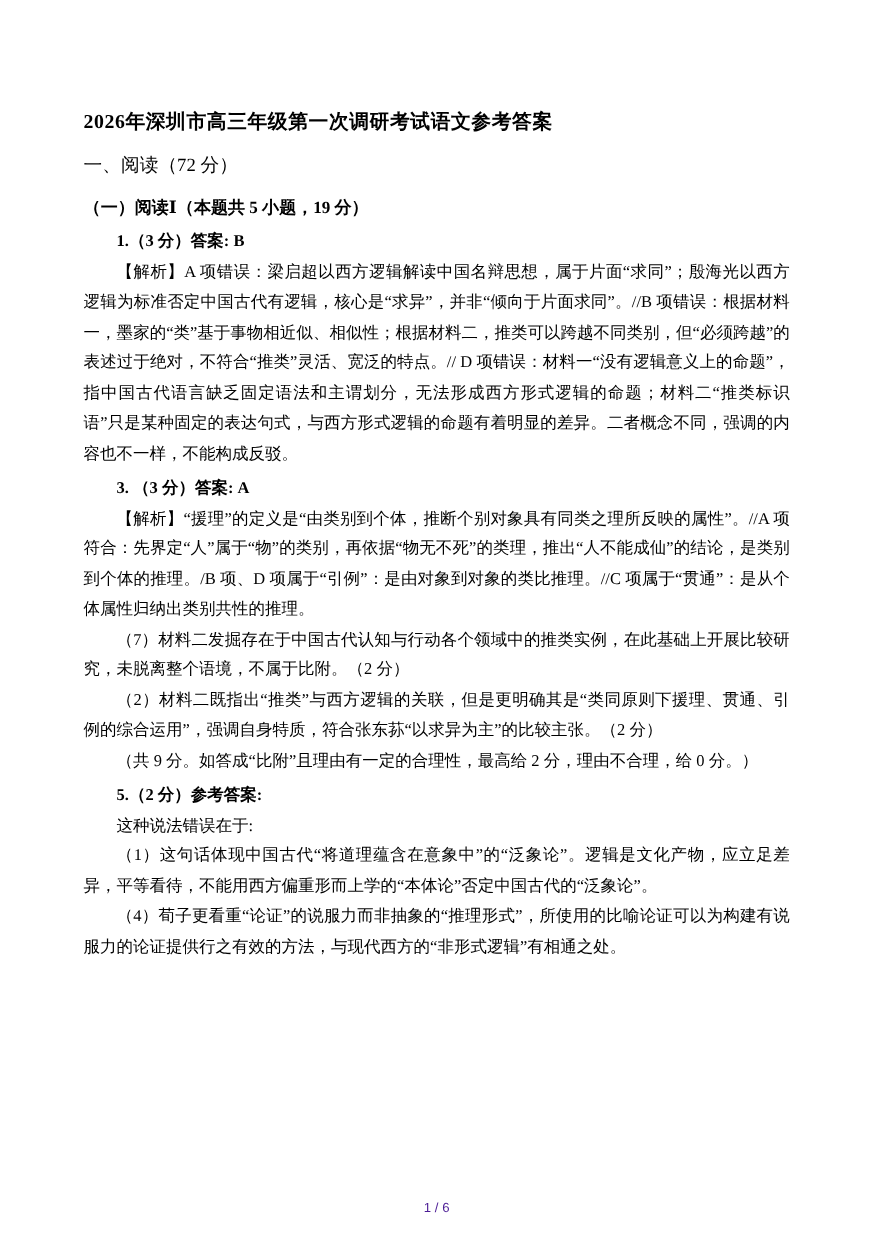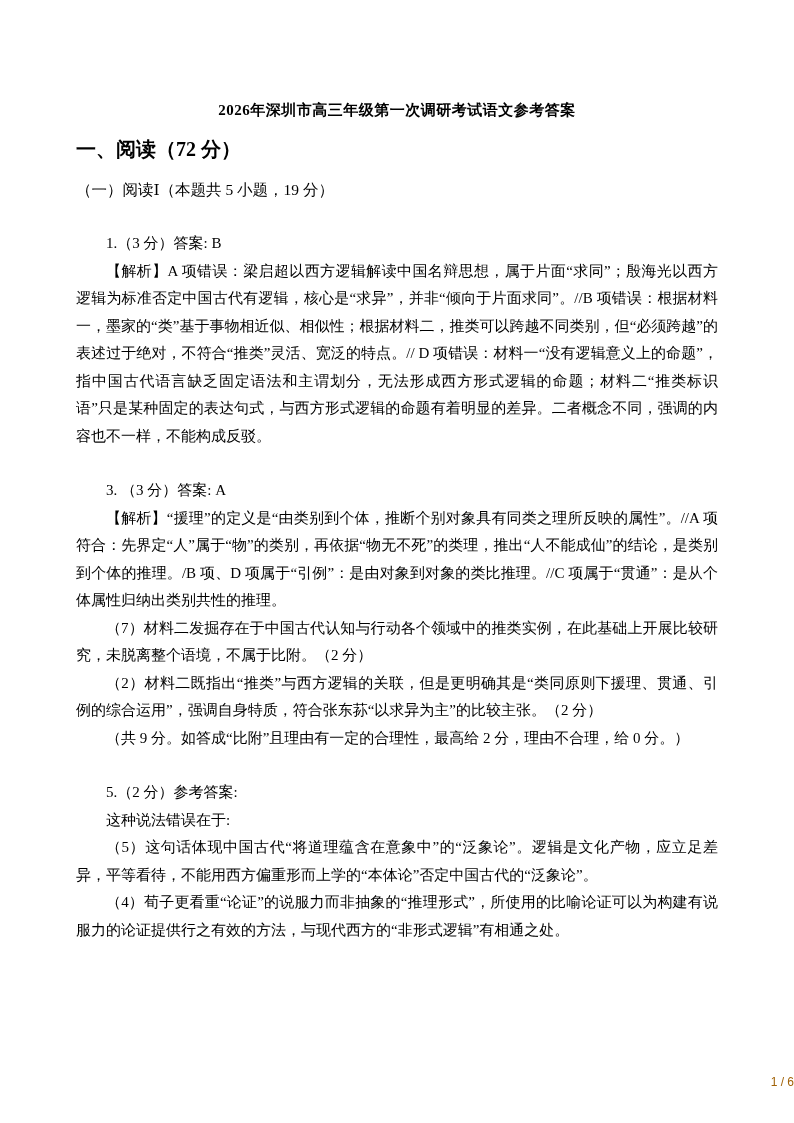--- a/index.html
+++ b/index.html
@@ -10,55 +10,55 @@
     height: 1123px;
     margin: 0 auto;
     background: #ffffff;
     color: #000000;
     font-family: "Liberation Serif", "DejaVu Serif", serif;
     font-size: 15px;
     padding: 98px 76px 0 76px;
     overflow: hidden;
   }
   .doc-title {
-    font-size: 15px;
+    font-size: 18px;
     font-weight: bold;
-    text-align: center;
+    text-align: left;
     letter-spacing: 0.5px;
     line-height: 24px;
     margin-bottom: 0;
   }
   .heading-1 {
-    font-size: 20px;
-    font-weight: bold;
+    font-size: 17px;
+    font-weight: normal;
     line-height: 27px;
     margin-top: 14px;
   }
   .heading-2 {
     font-size: 15.5px;
-    font-weight: normal;
+    font-weight: bold;
     line-height: 27px;
     margin-top: 13px;
   }
   .para {
     line-height: 27.5px;
     text-indent: 2em;
     text-align: justify;
     text-justify: inter-ideograph;
   }
-  .q-start { margin-top: 27px; }
+  .q-start { margin-top: 4px; font-weight: bold; }
   .footer-page {
     position: absolute;
     left: 0;
-    bottom: 34px;
+    bottom: 18px;
     width: 100%;
-    text-align: right;
+    text-align: center;
     font-size: 12px;
     font-family: "Liberation Sans", "DejaVu Sans", sans-serif;
-    color: #a16207;
+    color: #4c1d95;
   }
 </style>
 </head>
 <body>
 
 <div class="page">
 
   <div class="doc-title">2026年深圳市高三年级第一次调研考试语文参考答案</div>
 
   <div class="heading-1">一、阅读（72 分）</div>
@@ -71,18 +71,18 @@
 
   <p class="para q-start">3. （3 分）答案: A</p>
   <p class="para">【解析】“援理”的定义是“由类别到个体，推断个别对象具有同类之理所反映的属性”。//A 项符合：先界定“人”属于“物”的类别，再依据“物无不死”的类理，推出“人不能成仙”的结论，是类别到个体的推理。/B 项、D 项属于“引例”：是由对象到对象的类比推理。//C 项属于“贯通”：是从个体属性归纳出类别共性的推理。</p>
 
   <p class="para">（7）材料二发掘存在于中国古代认知与行动各个领域中的推类实例，在此基础上开展比较研究，未脱离整个语境，不属于比附。（2 分）</p>
   <p class="para">（2）材料二既指出“推类”与西方逻辑的关联，但是更明确其是“类同原则下援理、贯通、引例的综合运用”，强调自身特质，符合张东荪“以求异为主”的比较主张。（2 分）</p>
   <p class="para">（共 9 分。如答成“比附”且理由有一定的合理性，最高给 2 分，理由不合理，给 0 分。）</p>
 
   <p class="para q-start">5.（2 分）参考答案:</p>
   <p class="para">这种说法错误在于:</p>
-  <p class="para">（5）这句话体现中国古代“将道理蕴含在意象中”的“泛象论”。逻辑是文化产物，应立足差异，平等看待，不能用西方偏重形而上学的“本体论”否定中国古代的“泛象论”。</p>
+  <p class="para">（1）这句话体现中国古代“将道理蕴含在意象中”的“泛象论”。逻辑是文化产物，应立足差异，平等看待，不能用西方偏重形而上学的“本体论”否定中国古代的“泛象论”。</p>
   <p class="para">（4）荀子更看重“论证”的说服力而非抽象的“推理形式”，所使用的比喻论证可以为构建有说服力的论证提供行之有效的方法，与现代西方的“非形式逻辑”有相通之处。</p>
 
   <div class="footer-page">1 / 6</div>
 
 </div>
 
 </body></html>

